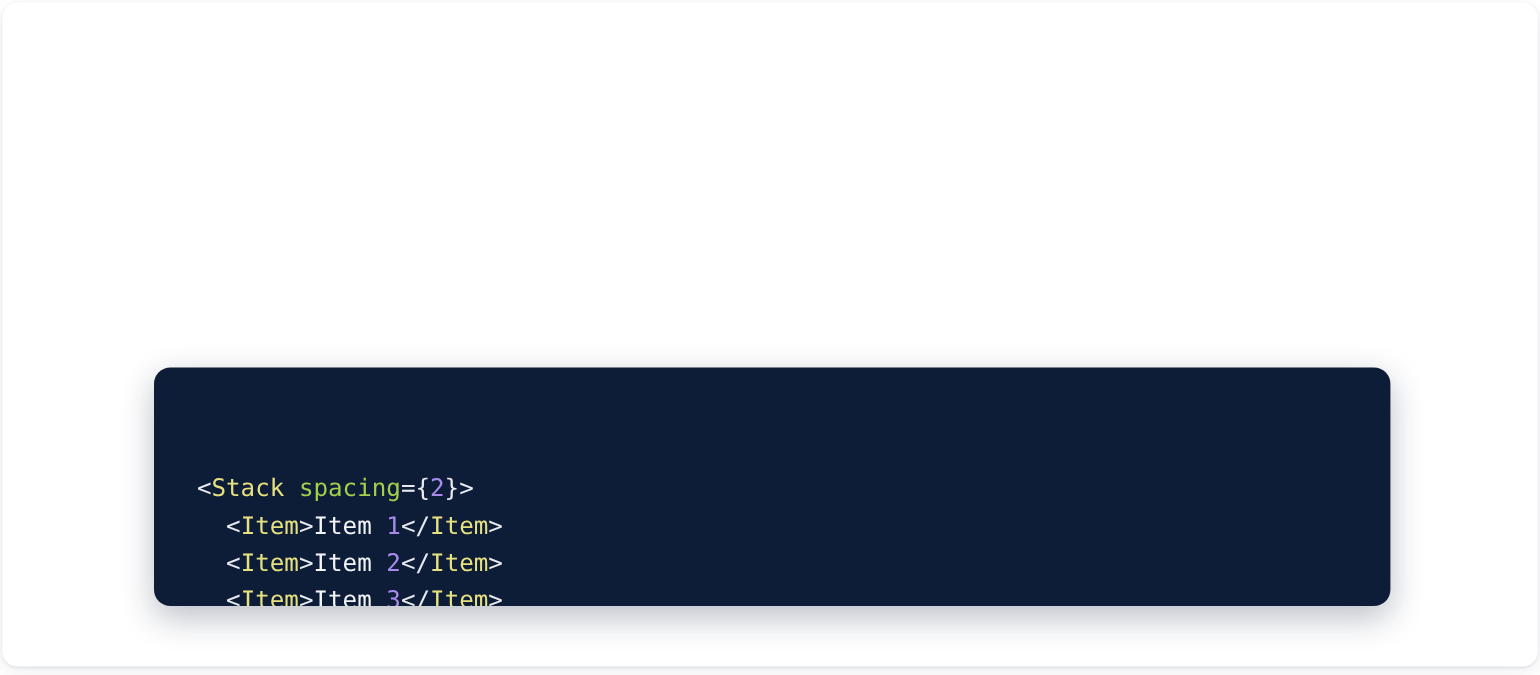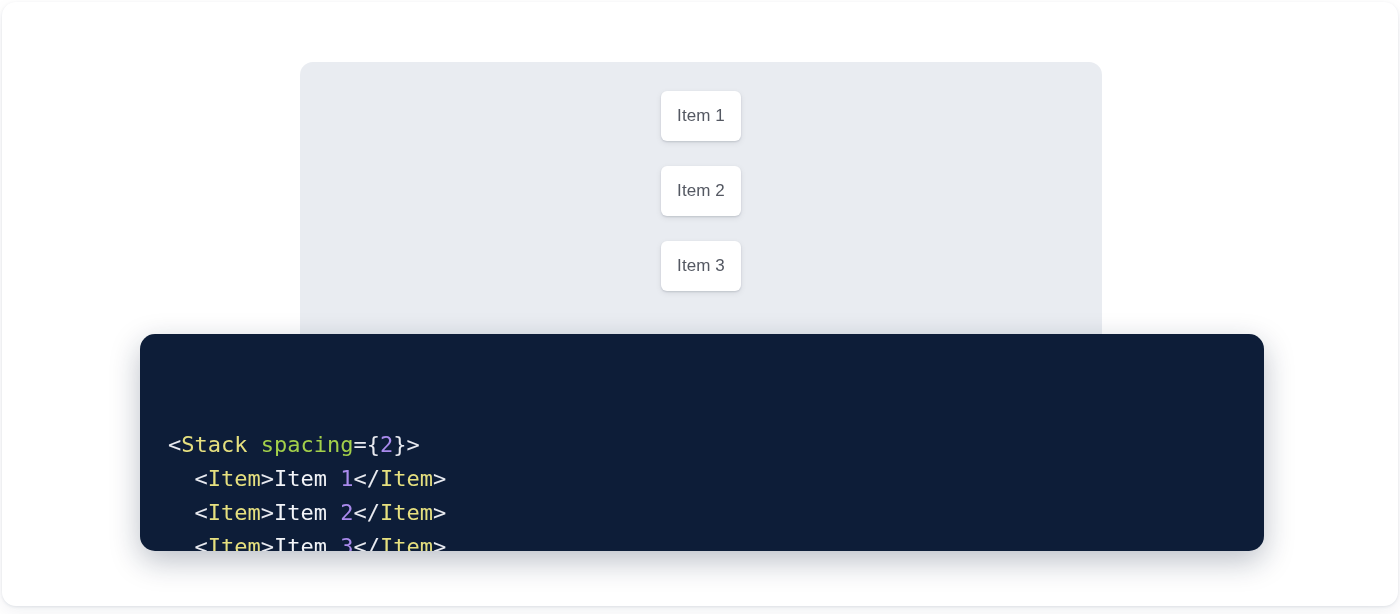--- a/index.html
+++ b/index.html
@@ -71,21 +71,21 @@
 
   
   .code-block {
     position: absolute;
     left: 138px;
     top: 332px;
     width: 1124px;
     height: 217px;
     background: #0d1d38;
     border-radius: 15px;
-    padding: 26px 28px;
+    padding: 26px 39px;
     font-family: "DejaVu Sans Mono", "Liberation Mono", monospace;
     font-size: 22px;
     line-height: 34px;
     color: #e8eaf0;
     box-shadow: 0 10px 30px rgba(13, 29, 56, 0.28);
     overflow: hidden;
     white-space: pre;
   }
 
   .code-line { display: block; height: 34px; }
@@ -94,31 +94,18 @@
   .tok-tag    { color: #e6e07f; }
   .tok-attr   { color: #a3d04a; }
   .tok-num    { color: #a98aec; }
   .tok-text   { color: #f2f4f8; }
 </style>
 </head>
 <body>
 
 <div class="app-card">
 
-  <div class="preview-panel">
-    <div class="stack">
-      <div class="stack-item">
-        <span>Item 1</span>
-      </div>
-      <div class="stack-item">
-        <span>Item 2</span>
-      </div>
-      <div class="stack-item">
-        <span>Item 3</span>
-      </div>
-    </div>
-  </div>
 
   <div class="code-block">
     <code id="code-lines"><span class="code-line"><span class="tok-punct">&lt;</span><span class="tok-tag">Stack</span><span class="tok-text"> </span><span class="tok-attr">spacing</span><span class="tok-punct">={</span><span class="tok-num">2</span><span class="tok-punct">}&gt;</span></span><span class="code-line">  <span class="tok-punct">&lt;</span><span class="tok-tag">Item</span><span class="tok-punct">&gt;</span><span class="tok-text">Item </span><span class="tok-num">1</span><span class="tok-punct">&lt;/</span><span class="tok-tag">Item</span><span class="tok-punct">&gt;</span></span><span class="code-line">  <span class="tok-punct">&lt;</span><span class="tok-tag">Item</span><span class="tok-punct">&gt;</span><span class="tok-text">Item </span><span class="tok-num">2</span><span class="tok-punct">&lt;/</span><span class="tok-tag">Item</span><span class="tok-punct">&gt;</span></span><span class="code-line">  <span class="tok-punct">&lt;</span><span class="tok-tag">Item</span><span class="tok-punct">&gt;</span><span class="tok-text">Item </span><span class="tok-num">3</span><span class="tok-punct">&lt;/</span><span class="tok-tag">Item</span><span class="tok-punct">&gt;</span></span></code>
   </div>
 
 </div>
 
 </body></html>

